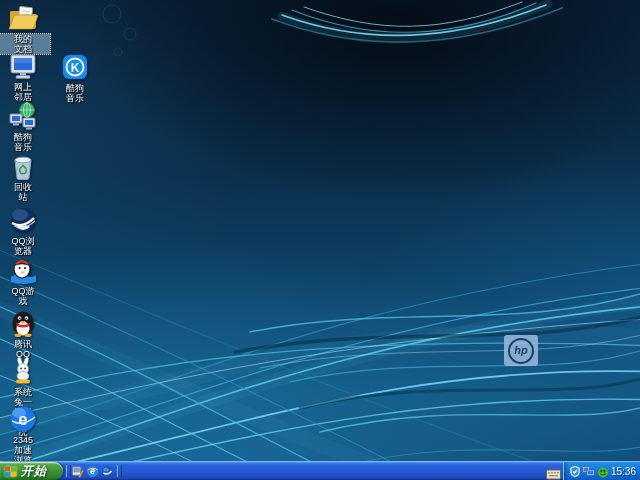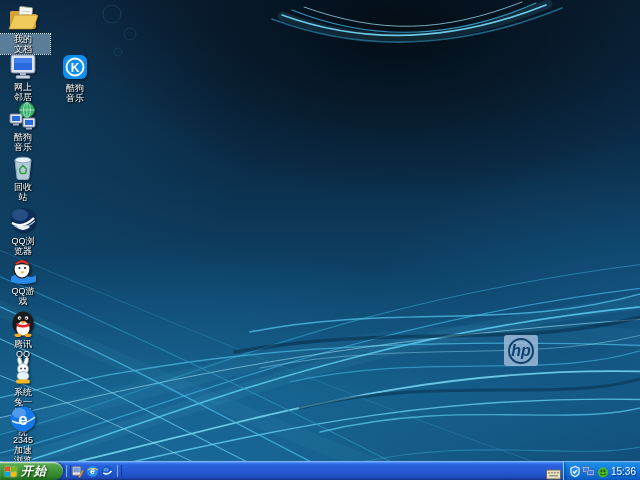--- a/index.html
+++ b/index.html
@@ -14,21 +14,21 @@
       radial-gradient(ellipse 520px 320px at 110% 78%, rgba(22,94,144,.75), rgba(22,94,144,0) 70%),
       radial-gradient(ellipse 400px 300px at -5% 30%, rgba(20,80,120,.5), rgba(20,80,120,0) 70%),
       linear-gradient(180deg,#0a2138 0%,#0b2f4c 38%,#0f486f 68%,#115179 86%,#0e4166 100%);}
   .wp-lines{position:absolute;left:0;top:0;width:640px;height:461px;}
 
   
   .hp{position:absolute;left:504px;top:335px;width:34px;height:31px;border-radius:3px;
     background:rgba(158,186,216,.85);display:flex;align-items:center;justify-content:center;}
   .hp .ring{width:22px;height:22px;border:2px solid #10406e;border-radius:50%;
     display:flex;align-items:center;justify-content:center;}
-  .hp .ring span{font-style:italic;font-weight:bold;font-size:16px;color:#10406e;line-height:1;}
+  .hp .ring span{font-style:italic;font-weight:bold;font-size:11px;color:#10406e;line-height:1;}
 
   
   .dcell{position:absolute;width:54px;display:flex;flex-direction:column;align-items:center;cursor:default;}
   .ig{width:30px;height:30px;display:flex;align-items:center;justify-content:center;}
   .ig svg{filter:drop-shadow(1px 1px 1px rgba(0,0,0,.55));}
   .lbl{margin-top:1px;max-width:54px;font-size:9px;line-height:10px;color:#fff;text-align:center;
     word-break:break-all;padding:0 15px;text-shadow:1px 1px 1px #000,0 0 2px rgba(0,0,0,.9);}
   .sel{background:#5a7d99;outline:1px dotted #e8f0f8;}
 
   

